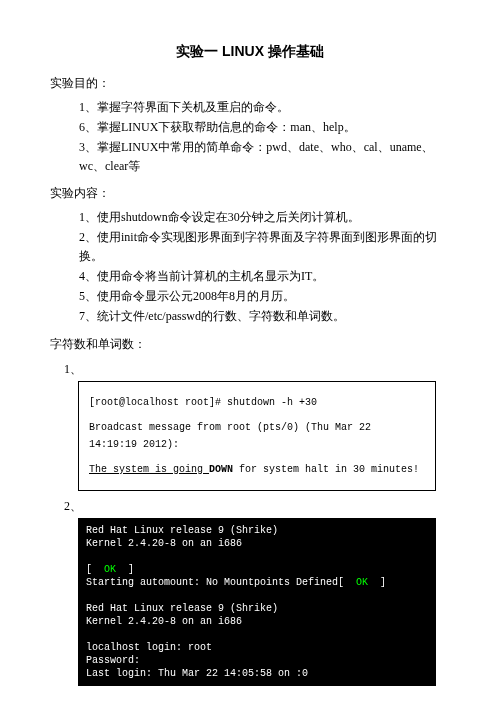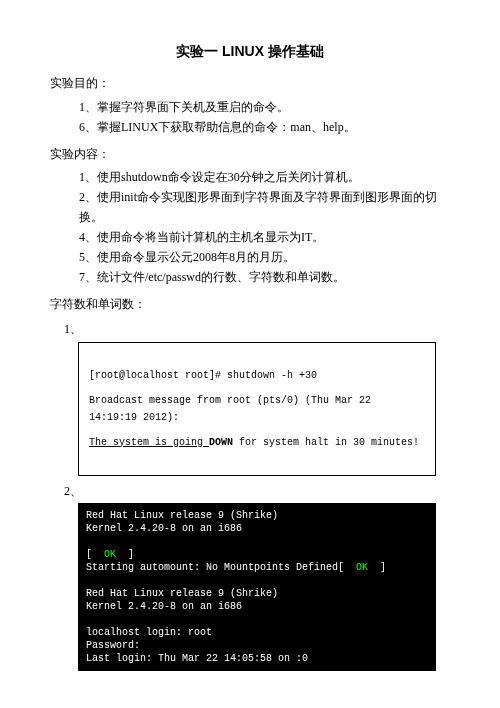--- a/index.html
+++ b/index.html
@@ -1,34 +1,35 @@
 <!DOCTYPE html>
 <html><head>
 <meta charset="utf-8">
 <style>
 body{margin:0;padding:40px 50px;font-family:"SimSun","宋体",serif;font-size:12px;line-height:1.6;background:#fff;color:#000;width:500px;box-sizing:border-box}
 .title{text-align:center;font-size:14px;font-weight:bold;margin-bottom:12px;font-family:"SimHei","黑体",sans-serif}
 .sec-head{font-weight:normal;font-size:12px;margin-top:8px;margin-bottom:4px}
 .nlist{margin:0;padding-left:28px}
 .nlist li{margin:1px 1px}
 .step-num{padding-left:14px;margin-top:6px;margin-bottom:2px}
-.term-white{border:1px solid #000;padding:24px 10px;margin:2px 14px 0 28px;font-family:"Courier New",monospace;font-size:10px;line-height:1.7}
+.term-white{border:1px solid #000;padding:12px 10px;margin:2px 14px 0 28px;font-family:"Courier New",monospace;font-size:10px;line-height:1.7}
 .term-black{background:#000;color:#fff;padding:6px 8px;margin:2px 14px 6px 28px;font-family:"Courier New",monospace;font-size:10px;line-height:1.3;white-space:pre}
 .ok{color:#0f0}
 .u{text-decoration:underline}
 </style>
 </head>
 <body>
 
 <div class="title">实验一 LINUX 操作基础</div>
 
 <div class="sec-head">实验目的：</div>
 <ul class="nlist" style="list-style:none">
 <li>1、掌握字符界面下关机及重启的命令。</li>
 <li>6、掌握LINUX下获取帮助信息的命令：man、help。</li>
+<li>3、掌握LINUX中常用的简单命令：pwd、date、who、cal、uname、wc、clear等</li>
 </ul>
 
 <div class="sec-head">实验内容：</div>
 <ul class="nlist" style="list-style:none">
 <li>1、使用shutdown命令设定在30分钟之后关闭计算机。</li>
 <li>2、使用init命令实现图形界面到字符界面及字符界面到图形界面的切换。</li>
 <li>4、使用命令将当前计算机的主机名显示为IT。</li>
 <li>5、使用命令显示公元2008年8月的月历。</li>
 <li>7、统计文件/etc/passwd的行数、字符数和单词数。</li>
 </ul>

